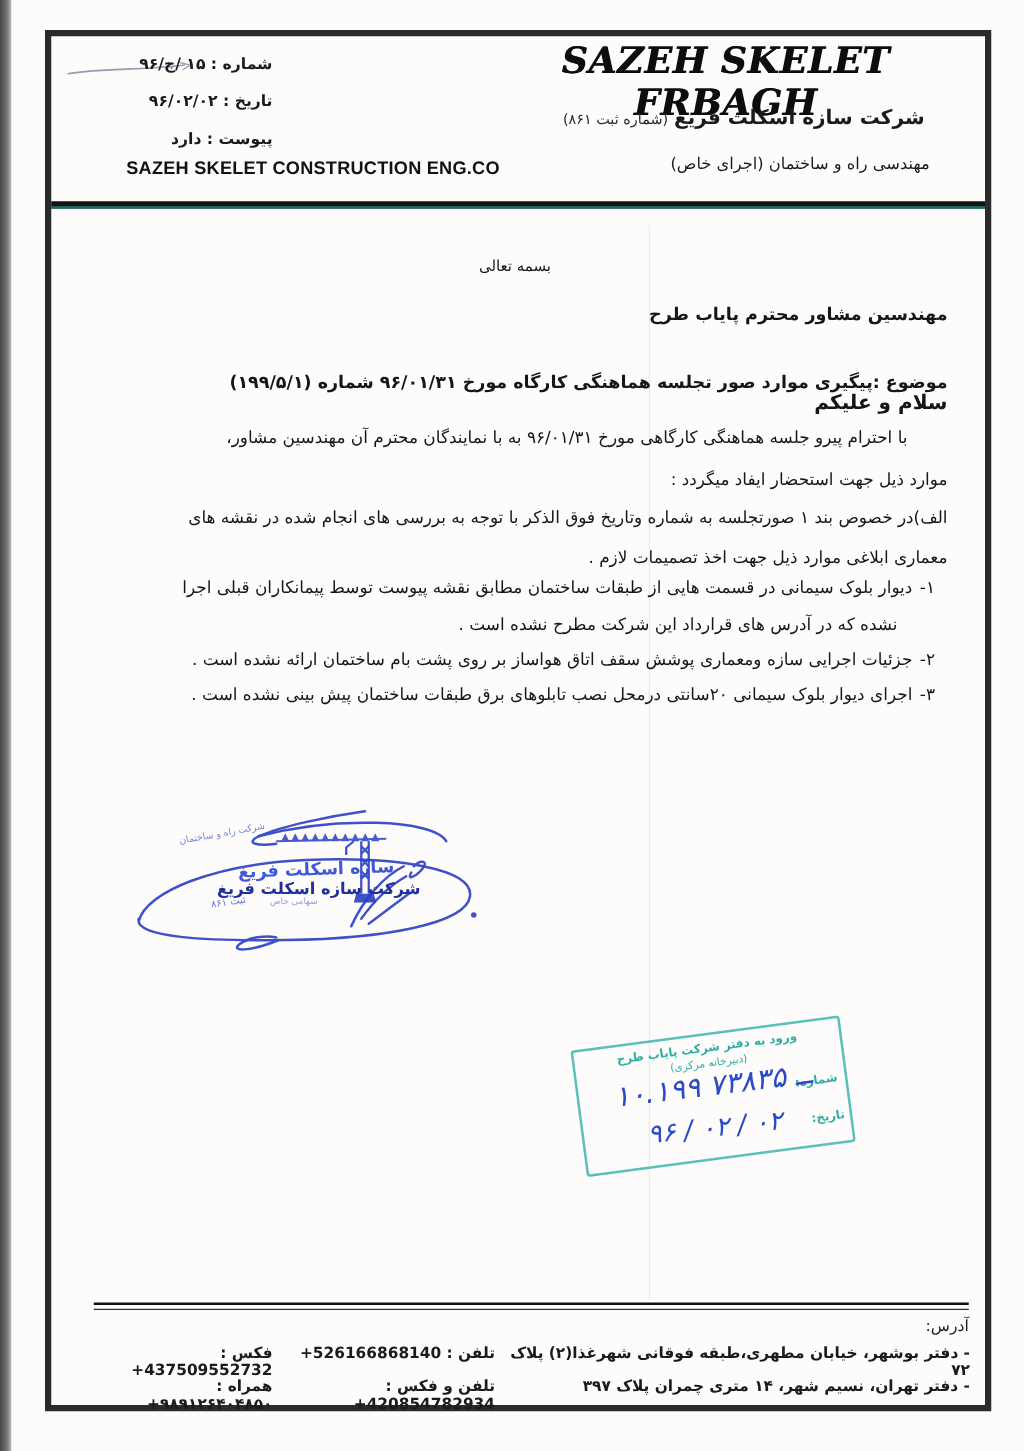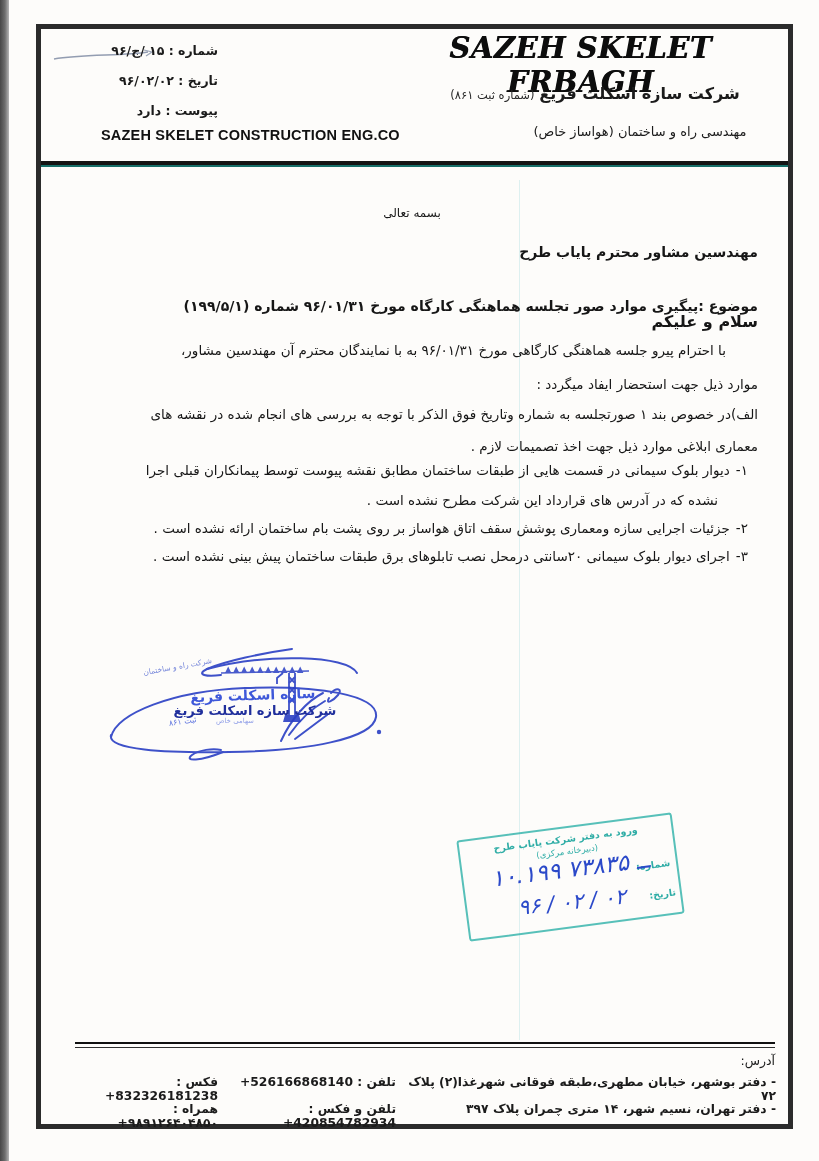--- a/index.html
+++ b/index.html
@@ -97,21 +97,21 @@
   <div>تاریخ : ۹۶/۰۲/۰۲</div>
   <div>پیوست : دارد</div>
 </div>
 <div class="company-en-sub">SAZEH SKELET CONSTRUCTION ENG.CO</div>
 
 <div class="company-en">SAZEH SKELET FRBAGH</div>
 <div class="company-fa-line fa">
   <span class="company-fa-name">شرکت سازه اسکلت فریغ</span>
   <span class="company-fa-reg">(شماره ثبت ۸۶۱)</span>
 </div>
-<div class="company-desc fa">مهندسی راه و ساختمان (هواساز خاص)</div>
+<div class="company-desc fa">مهندسی راه و ساختمان (اجرای خاص)</div>
 
 <div class="hdr-divider"></div>
 
 <div class="body-text fa">
   <div class="l-bismillah">بسمه تعالی</div>
   <div class="l-recipient">مهندسین مشاور محترم پایاب طرح</div>
   <div class="l-subject">موضوع :پیگیری موارد صور تجلسه هماهنگی کارگاه مورخ ۹۶/۰۱/۳۱ شماره (۱۹۹/۵/۱)</div>
   <div class="l-salutation">سلام و علیکم</div>
   <div class="l-p1a">با احترام پیرو جلسه هماهنگی کارگاهی مورخ  ۹۶/۰۱/۳۱ به با نمایندگان محترم آن مهندسین مشاور،</div>
   <div class="l-p1b">موارد ذیل جهت استحضار ایفاد میگردد :</div>
@@ -168,19 +168,19 @@
 </div>
 <div class="hand-number">۱۰.۱۹۹ ــ ۷۳۸۳۵</div>
 <div class="hand-date">۹۶ / ۰۲ / ۰۲</div>
 
 <div class="footer-divider"></div>
 <div class="address-label fa">آدرس:</div>
 
 <div>
   <div class="f-address f-row1 fa">- دفتر بوشهر، خیابان مطهری،طبقه فوقانی شهرغذا(۲) پلاک  ۷۲</div>
   <div class="f-phone f-row1 fa">تلفن : 526166868140+</div>
-  <div class="f-fax f-row1 fa">فکس : 832326181238+</div>
+  <div class="f-fax f-row1 fa">فکس : 437509552732+</div>
 </div>
 <div>
   <div class="f-address f-row2 fa">- دفتر تهران، نسیم شهر، ۱۴ متری چمران پلاک  ۳۹۷</div>
   <div class="f-phone f-row2 fa">تلفن و فکس : 420854782934+</div>
   <div class="f-fax f-row2 fa">همراه : ۹۸۹۱۲۶۴۰۴۸۵۰+</div>
 </div>
 
 </body></html>

